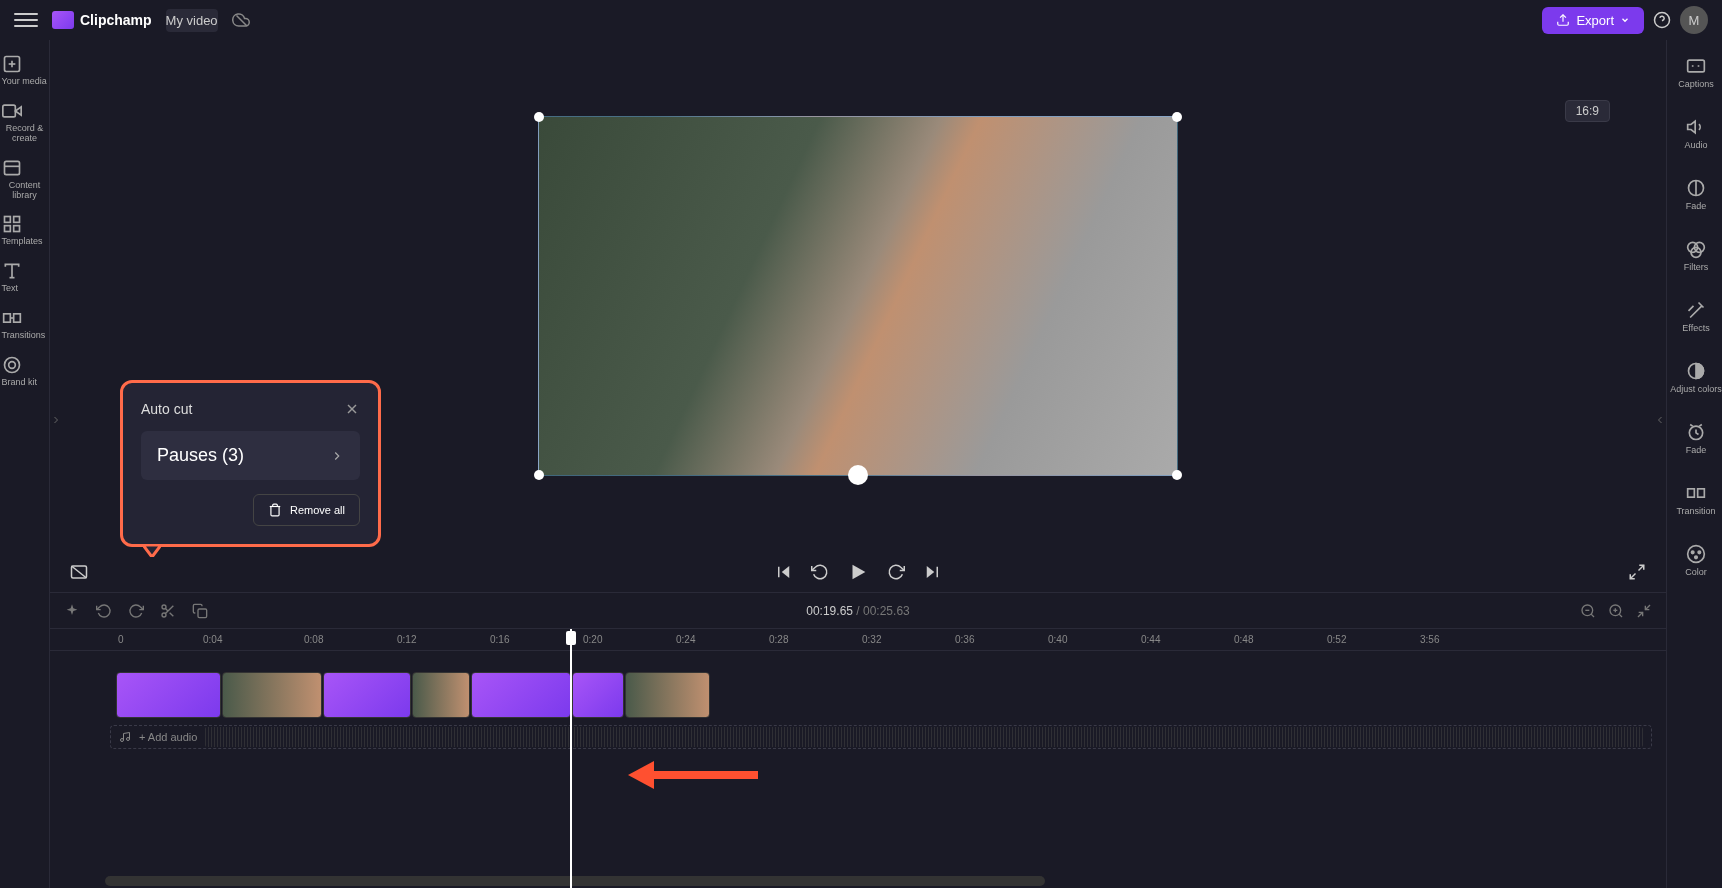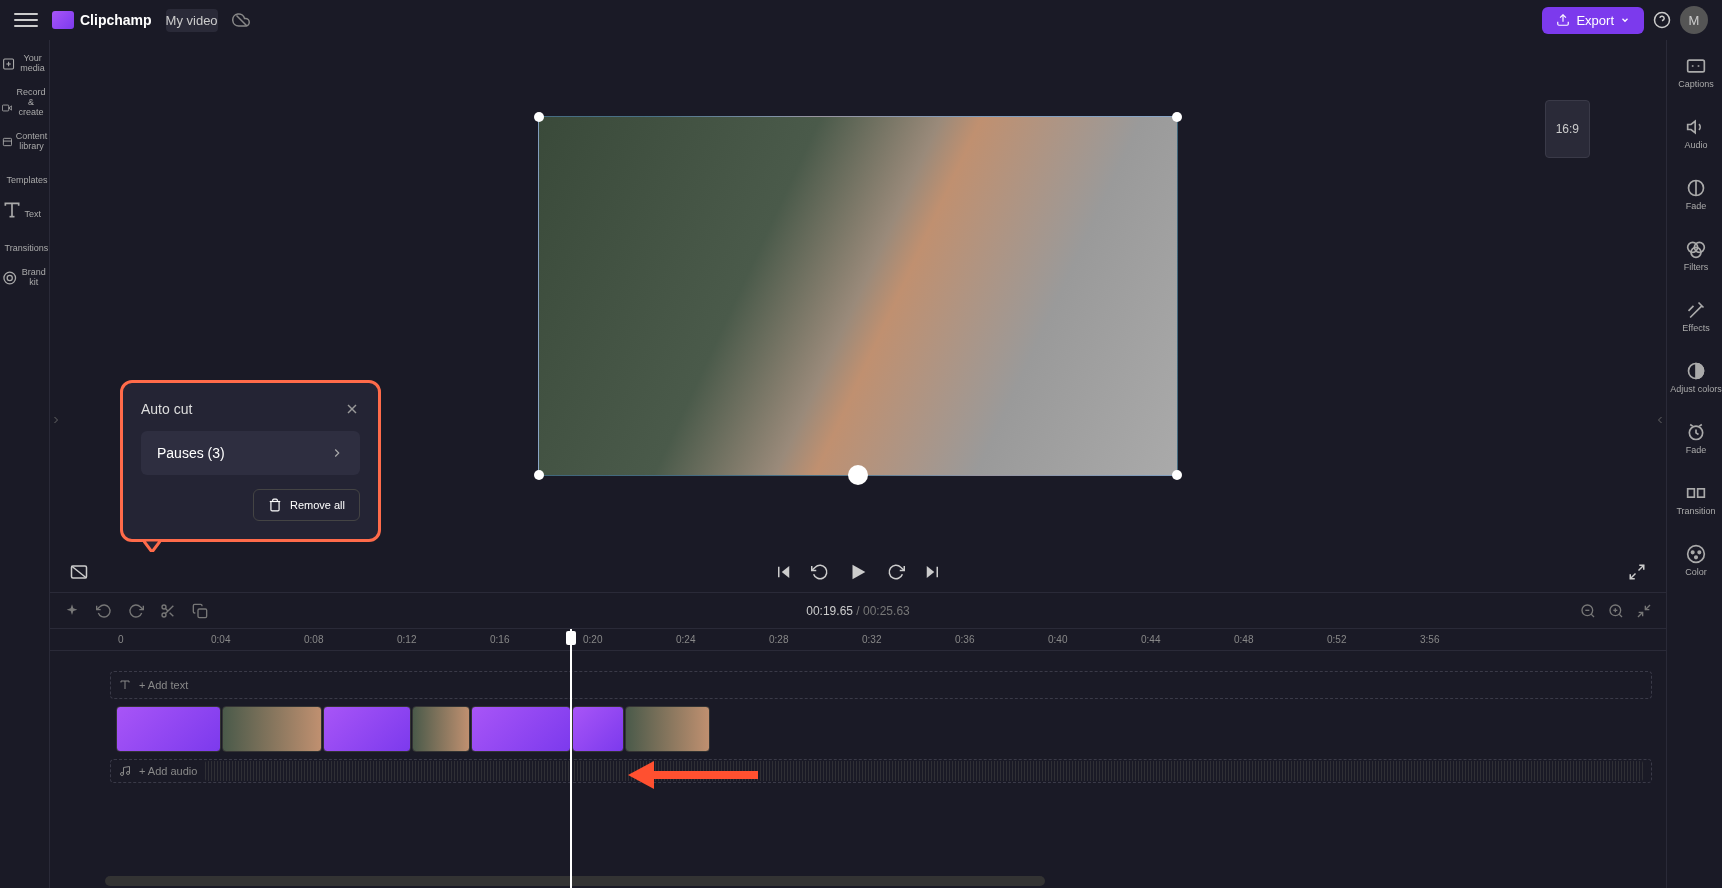--- a/index.html
+++ b/index.html
@@ -15,43 +15,43 @@
 .project-name { font-size: 13px; color: #ccc; background: #2a2a38; padding: 4px 0; border-radius: 4px; }
 .sync-icon { width: 18px; height: 18px; color: #888; }
 .topbar-right { display: flex; align-items: center; gap: 4px; }
 .export-btn { background: #7c3aed; color: #fff; padding: 6px 14px; border-radius: 6px; display: flex; align-items: center; gap: 6px; font-size: 13px; cursor: pointer; }
 .help-btn { width: 28px; height: 28px; border-radius: 50%; display: flex; align-items: center; justify-content: center; color: #ccc; }
 .avatar { width: 28px; height: 28px; background: #555; border-radius: 50%; display: flex; align-items: center; justify-content: center; font-size: 13px; color: #ccc; }
 
 .main { display: flex; height: calc(100% - 40px); }
 
 .leftbar { width: 50px; background: #1a1a26; border-right: 1px solid #2a2a38; display: flex; flex-direction: column; align-items: center; padding-top: 8px; gap: 2px; }
-.leftbar-item { width: 46px; display: flex; flex-direction: row; align-items: flex-end; gap: 3px; padding: 6px 0; cursor: pointer; color: #aaa; }
+.leftbar-item { width: 46px; display: flex; flex-direction: column; align-items: flex-start; gap: 3px; padding: 6px 0; cursor: pointer; color: #aaa; }
 .leftbar-item svg { width: 20px; height: 20px; }
 .leftbar-item span { font-size: 9px; text-align: center; line-height: 1.1; }
 .expand-chevron { position: absolute; left: 50px; top: 410px; color: #666; }
 
 .center { flex: 1; display: flex; flex-direction: column; position: relative; }
 
 .preview-area { flex: 1; display: flex; align-items: center; justify-content: center; position: relative; }
 .preview-frame { width: 640px; height: 360px; background: linear-gradient(115deg, #3a4a3a 0%, #4a5a4a 35%, #9a8a7a 50%, #c09070 55%, #9a9a9a 75%, #aaa 100%); border: 1px solid #4a9eff55; position: relative; }
 .preview-handle { width: 10px; height: 10px; background: #fff; border-radius: 50%; position: absolute; }
 .handle-tl { top: -5px; left: -5px; }
 .handle-tr { top: -5px; right: -5px; }
 .handle-bl { bottom: -5px; left: -5px; }
 .handle-br { bottom: -5px; right: -5px; }
-.aspect-badge { position: absolute; top: 60px; right: 76px; background: #2a2a38; color: #ccc; padding: 21px 10px; border-radius: 4px; font-size: 12px; border: 1px solid #3a3a48; }
+.aspect-badge { position: absolute; top: 60px; right: 56px; background: #2a2a38; color: #ccc; padding: 3px 10px; border-radius: 4px; font-size: 12px; border: 1px solid #3a3a48; }
 .brand-center { position: absolute; width: 20px; height: 20px; background: #fff; border-radius: 50%; left: 50%; bottom: -10px; transform: translateX(-50%); }
 
 .autocut-popup { position: absolute; left: 70px; top: 340px; width: 261px; background: #242434; border: 3px solid #ff6b4a; border-radius: 12px; padding: 18px; z-index: 10; }
 .autocut-header { display: flex; justify-content: space-between; align-items: center; margin-bottom: 14px; }
 .autocut-title { font-size: 14px; color: #ddd; }
 .autocut-close { color: #999; cursor: pointer; }
 .autocut-item { background: #2e2e40; padding: 14px 16px; border-radius: 6px; display: flex; justify-content: space-between; align-items: center; cursor: pointer; margin-bottom: 14px; }
-.autocut-item-label { font-size: 14px; color: #fff; }
+.autocut-item-label { font-size: 18px; color: #fff; }
 .autocut-remove { margin-left: auto; display: flex; align-items: center; gap: 8px; border: 1px solid #444; padding: 8px 14px; border-radius: 6px; font-size: 11px; color: #fff; cursor: pointer; width: fit-content; float: right; }
 .popup-tail { position: absolute; left: 20px; bottom: -13px; color: #ff6b4a; }
 
 .transport { height: 40px; display: flex; align-items: center; justify-content: center; gap: 18px; position: relative; }
 .transport-left { position: absolute; left: 20px; }
 .transport-right { position: absolute; right: 20px; }
 .transport-btn { color: #ccc; cursor: pointer; display: flex; }
 .play-btn svg { width: 22px; height: 22px; }
 
 .toolbar { height: 36px; display: flex; align-items: center; padding: 0 14px; gap: 16px; border-top: 1px solid #2a2a38; }
@@ -317,46 +317,39 @@
             <polyline points="20 10 14 10 14 4"></polyline>
             <line x1="14" y1="10" x2="21" y2="3"></line>
             <line x1="3" y1="21" x2="10" y2="14"></line>
           </svg>
       </div>
     </div>
 
     <div class="timeline-area">
       <div class="ruler">
         <span class="ruler-tick" style="left:68px">0</span>
-        <span class="ruler-tick" style="left:161px">0:04</span>
+        <span class="ruler-tick" style="left:153px">0:04</span>
         <span class="ruler-tick" style="left:254px">0:08</span>
         <span class="ruler-tick" style="left:347px">0:12</span>
         <span class="ruler-tick" style="left:440px">0:16</span>
         <span class="ruler-tick" style="left:533px">0:20</span>
         <span class="ruler-tick" style="left:626px">0:24</span>
         <span class="ruler-tick" style="left:719px">0:28</span>
         <span class="ruler-tick" style="left:812px">0:32</span>
         <span class="ruler-tick" style="left:905px">0:36</span>
         <span class="ruler-tick" style="left:998px">0:40</span>
         <span class="ruler-tick" style="left:1091px">0:44</span>
         <span class="ruler-tick" style="left:1184px">0:48</span>
         <span class="ruler-tick" style="left:1277px">0:52</span>
         <span class="ruler-tick" style="left:1370px">3:56</span>
       </div>
       <div class="playhead">
           <div class="playhead-head"></div>
         </div>
       <div class="tracks">
-        <div class="track">
-          <svg width="12" height="12" viewBox="0 0 24 24" fill="none" stroke="currentColor" stroke-width="2">
-              <polyline points="4 7 4 4 20 4 20 7"></polyline>
-              <line x1="12" y1="4" x2="12" y2="20"></line>
-            </svg>
-          <span>+ Add text</span>
-        </div>
         <div class="track-video">
           <div class="clip" style="left:6px;width:105px"></div>
           <div class="clip clip-vid" style="left:112px;width:100px"></div>
           <div class="clip" style="left:213px;width:88px"></div>
           <div class="clip clip-vid" style="left:302px;width:58px"></div>
           <div class="clip" style="left:361px;width:100px"></div>
           <div class="clip" style="left:462px;width:52px"></div>
           <div class="clip clip-vid" style="left:515px;width:85px"></div>
         </div>
         <div class="track track-audio" style="height:24px;">

